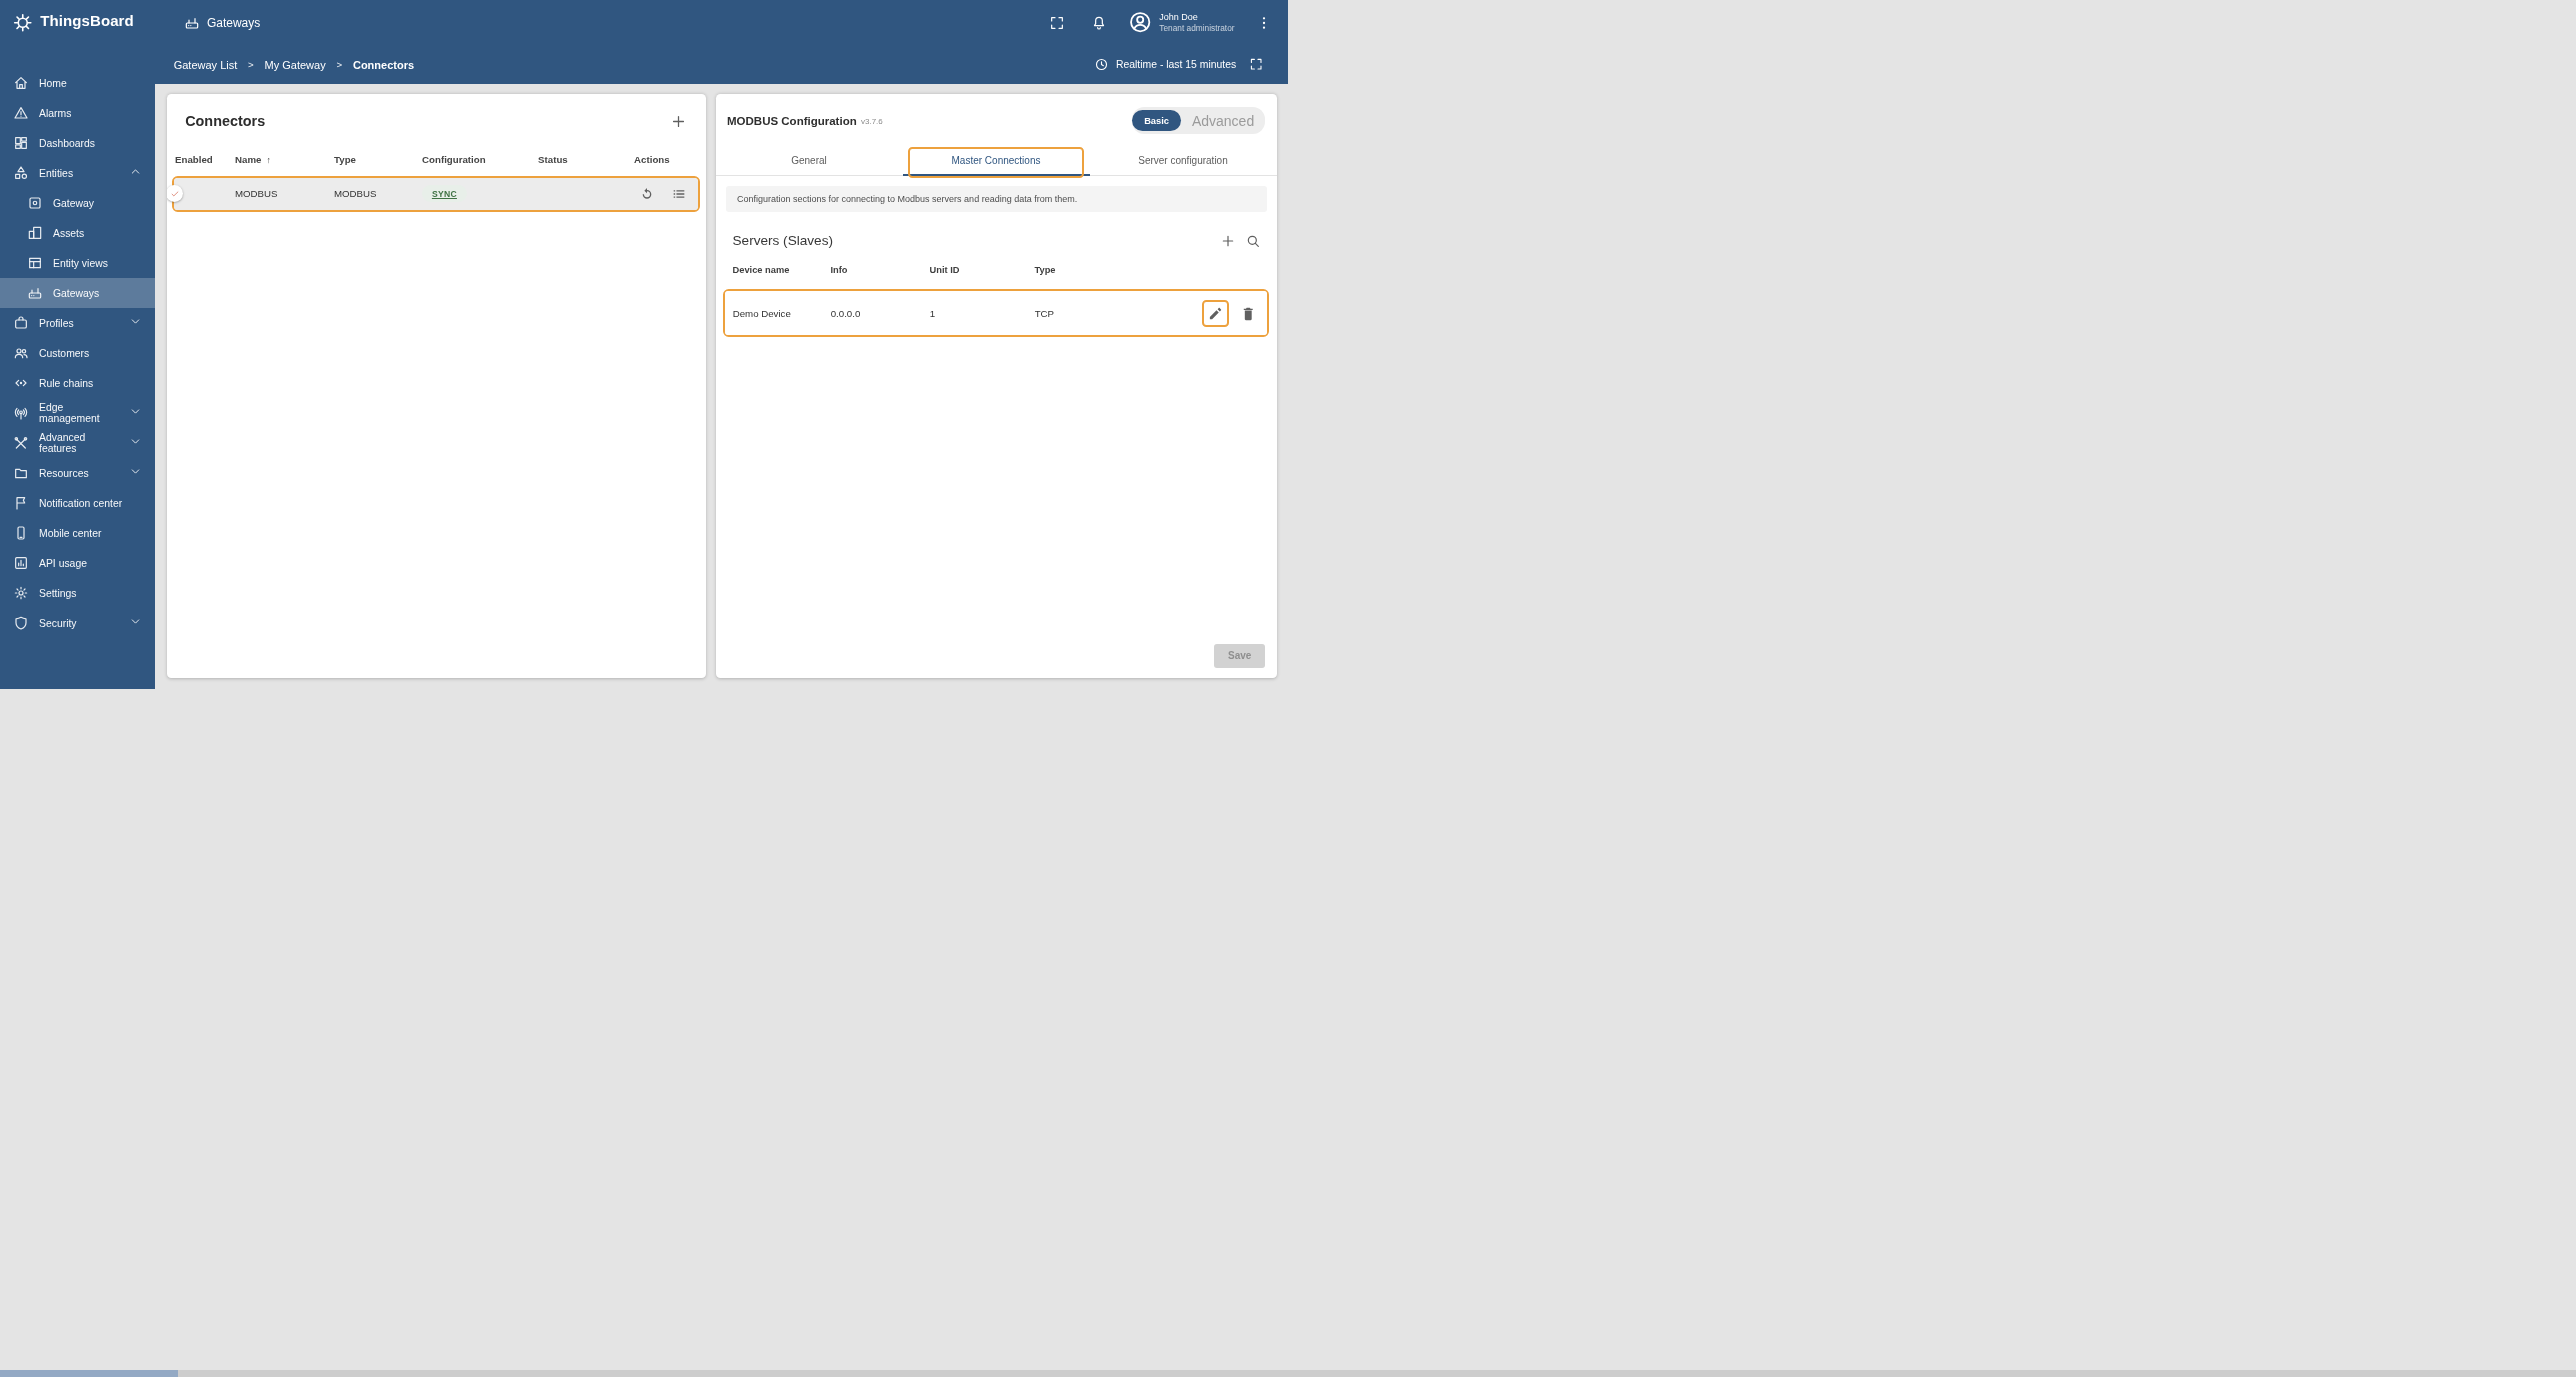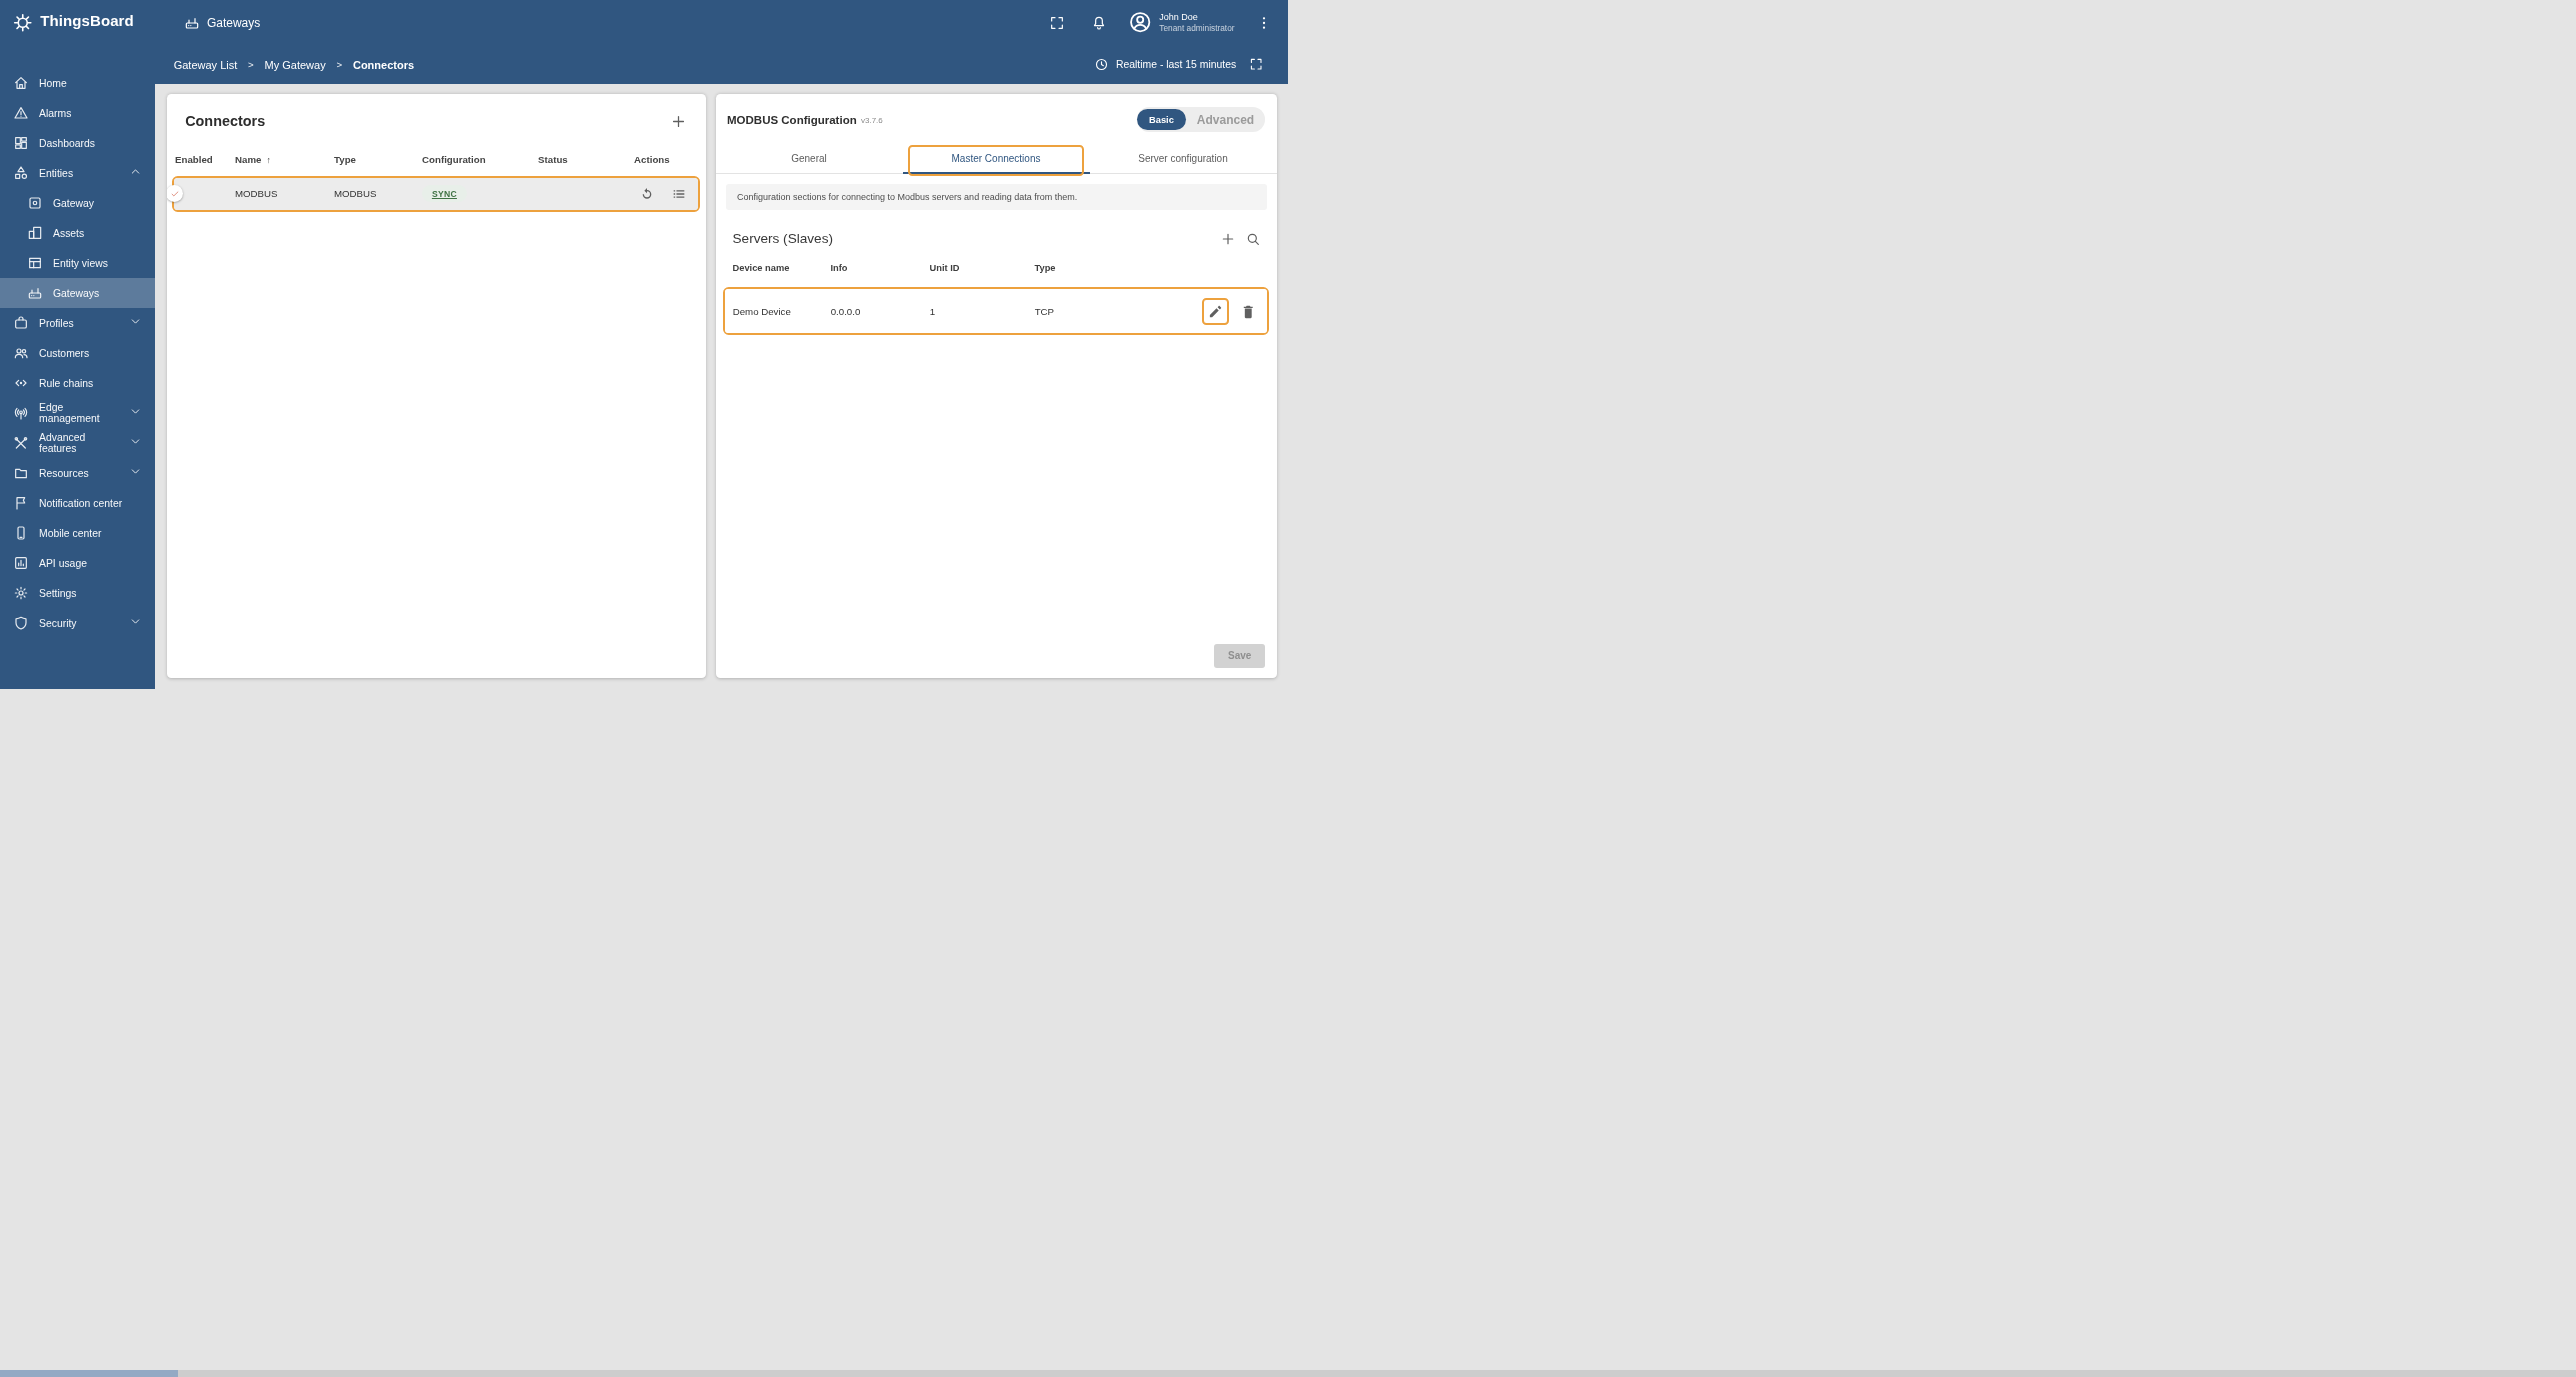--- a/index.html
+++ b/index.html
@@ -63,21 +63,21 @@
   .status-dot { width:8px; height:8px; border-radius:50%; background:#d3302f; margin-left:5.7px; }
   .actions-cell { display:flex; align-items:center; gap:5.7px; }
   .act-btn { width:26px; height:26px; display:flex; align-items:center; justify-content:center; border:none; background:none; color:#606060; cursor:pointer; border-radius:50%; }
 
   
   .rc-head { display:flex; align-items:center; padding:13px 11.5px 5.7px 11.5px; }
   .rc-title { font-size:11.5px; font-weight:700; color:#2f2f2f; }
   .rc-version { font-size:8px; color:#8a8a8a; margin-left:4.3px; position:relative; top:0.7px; }
   .seg { margin-left:auto; display:flex; align-items:center; background:#ededed; border-radius:12.2px; }
   .seg-basic { background:#305680; color:#fff; padding:5.7px 12.2px; border-radius:12.2px; font-size:9.3px; font-weight:600; border:none; cursor:pointer; }
-  .seg-adv { background:none; border:none; color:#9b9b9b; padding:5.7px 10.8px; font-size:12px; font-weight:700; cursor:pointer; }
+  .seg-adv { background:none; border:none; color:#9b9b9b; padding:5.7px 10.8px; font-size:14px; font-weight:400; cursor:pointer; }
 
   .tabs { display:flex; border-bottom:0.7px solid #e3e3e3; margin-top:4.3px; }
   .tab { flex:1; text-align:center; padding:10.8px 0 9.3px; font-size:10px; font-weight:500; color:#5d5d5d; position:relative; cursor:pointer; }
   .tab.active { color:#305680; }
   .tab-underline { position:absolute; left:0; right:0; bottom:-0.7px; height:2.2px; background:#305680; }
   .annotation-tab { position:absolute; left:5.7px; right:5.7px; top:2.2px; bottom:-2.9px; border:2.2px solid #eda13d; border-radius:4.3px; pointer-events:none; }
 
   .banner { margin:10px 10px 0; background:#f4f4f4; border-radius:2.9px; padding:8px 11.5px; font-size:9px; color:#4e4e4e; }
 
   .servers-head { display:flex; align-items:center; padding:16px 11.5px 2.9px 17px; }

